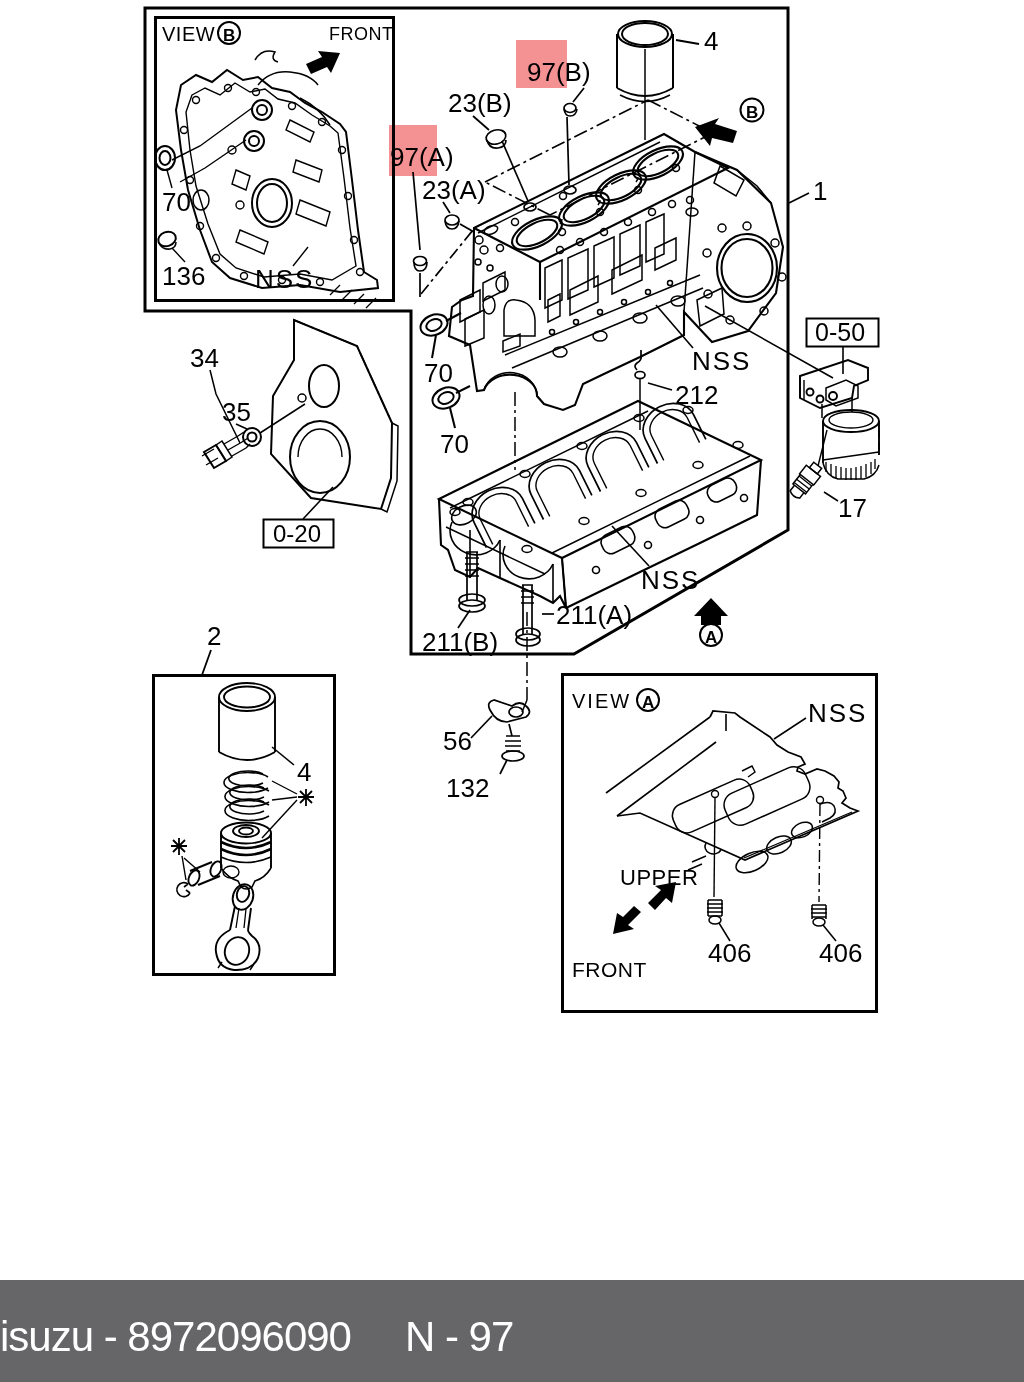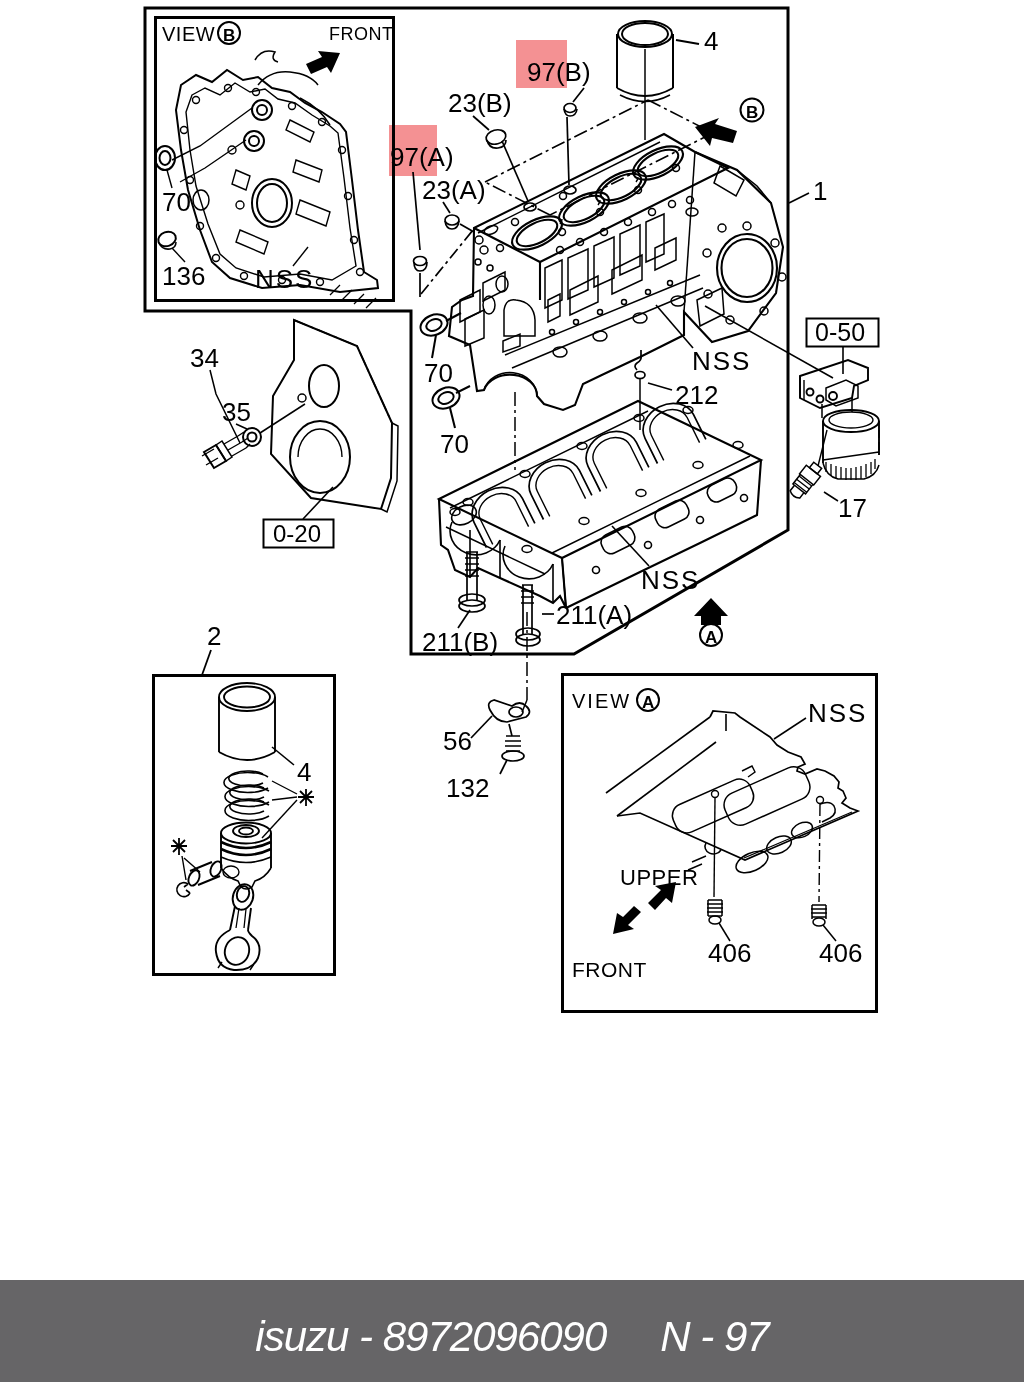--- a/index.html
+++ b/index.html
@@ -1,20 +1,20 @@
 <!DOCTYPE html>
 <html><head>
 <meta charset="utf-8">
 <style>
   html,body{margin:0;padding:0;background:#fff;}
   #page{position:relative;width:1024px;height:1382px;background:#fff;overflow:hidden;
         font-family:"Liberation Sans",sans-serif;}
   #footer{position:absolute;left:0;top:1280px;width:1024px;height:102px;background:#666567;
-          color:#fff;display:flex;align-items:center;justify-content:center;
-          font-size:42px;letter-spacing:-1px;font-style:italic;}
+          color:#fff;display:flex;align-items:center;justify-content:flex-start;
+          font-size:42px;letter-spacing:-1px;}
   svg text{font-family:"Liberation Sans",sans-serif;fill:#000;}
 </style>
 </head>
 <body>
 <div id="page">
 <svg width="1024" height="1382" viewBox="0 0 1024 1382" fill="none" stroke="none">
 
   <rect x="516" y="40" width="51" height="48" fill="#f49193"></rect>
   <rect x="389" y="125" width="48" height="51" fill="#f49193"></rect>
 

